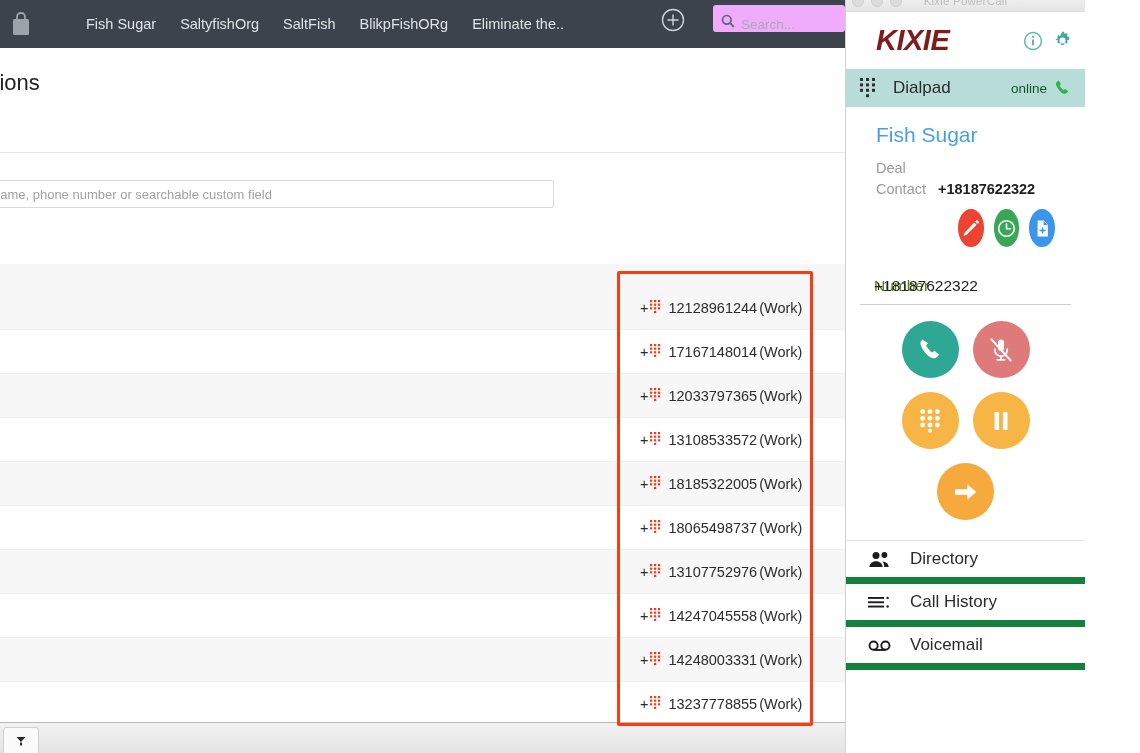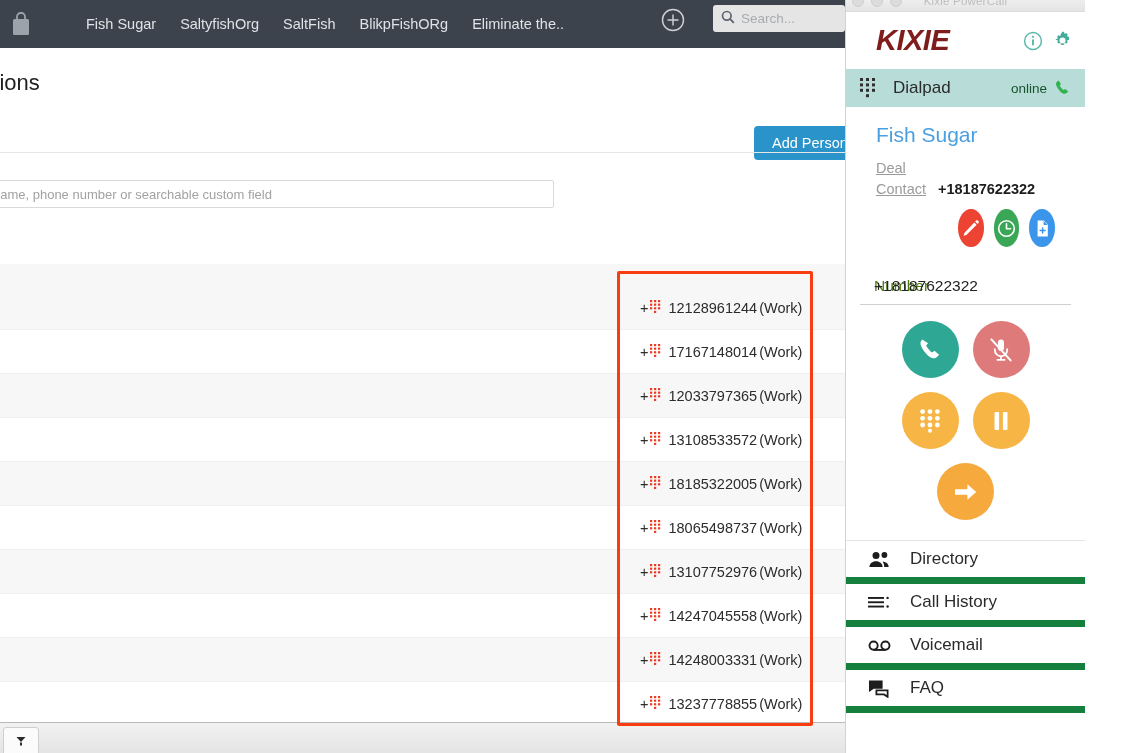--- a/index.html
+++ b/index.html
@@ -30,22 +30,22 @@
   .crm-nav-item {
     color: #dfe2e6; font-size: 14.5px; padding: 6px 12px;
     white-space: nowrap; cursor: pointer;
   }
   .plus-btn {
     position: absolute; left: 660px; top: 7px;
     width: 26px; height: 26px; cursor: pointer;
   }
   .crm-search {
     position: absolute; left: 713px; top: 5px;
-    width: 132px; height: 27px; background: #e5e5e5;
-    border-radius: 3px; display: flex; align-items: center;
+    width: 132px; height: 27px; background: #f0abfc;
+    border-radius: 3px; display: flex; align-items: flex-end;
     padding-left: 8px; overflow: hidden;
   }
   .crm-search .mag { flex: 0 0 auto; margin-right: 6px; }
   .crm-search input {
     border: 0; outline: 0; background: transparent;
     font-family: "Liberation Sans", sans-serif;
     font-size: 13.5px; color: #555; width: 100px;
   }
   .crm-search input::placeholder { color: #a8acb1; }
 
@@ -161,21 +161,21 @@
   .kx-dp-grid { flex: 0 0 auto; margin-right: 16px; line-height: 0; }
   .kx-dp-label { font-size: 17px; color: #2b2b2b; flex: 1 1 auto; }
   .kx-status { font-size: 13.5px; color: #14532d; margin-right: 7px; }
   .kx-status-ico { line-height: 0; }
 
   .kx-contact { padding: 16px 30px 0 30px; }
   .kx-contact-name {
     font-size: 21px; color: #4a9fe0; margin-bottom: 11px; cursor: pointer;
   }
   .kx-kv { display: flex; font-size: 14.5px; line-height: 21px; }
-  .kx-k { color: #9a9a9a; width: 62px; flex: 0 0 auto; text-decoration: underline; }
+  .kx-k { color: #9a9a9a; width: 62px; flex: 0 0 auto; }
   .kx-v { color: #1d1d1d; font-weight: bold; }
   .kx-v.empty { font-weight: normal; }
 
   .kx-actions {
     display: flex; gap: 10px; margin: 9px 0 0 82px;
   }
   .kx-circle {
     width: 38px; height: 38px; border-radius: 50%;
     display: flex; align-items: center; justify-content: center;
     cursor: pointer; line-height: 0;
@@ -259,21 +259,20 @@
             <circle cx="5.8" cy="5.8" r="4.3" fill="none" stroke="#5e656f" stroke-width="1.7"></circle>
             <path d="M9.2 9.2l3.6 3.6" stroke="#5e656f" stroke-width="1.9"></path>
           </svg>
         </span>
         <input type="text" placeholder="Search..." style="">
       </div>
     </div>
 
     <div class="crm-page-head">
       <div class="page-title">Organizations</div>
-      <button class="add-person-btn">Add Person</button>
     </div>
 
     <div class="crm-divider"></div>
 
     <input class="contact-search" type="text" placeholder="Find an organization by typing their name, phone number or searchable custom field" style="">
 
     <div class="crm-table">
       <div class="crm-row crm-row-head"></div>
 
       <div class="crm-row alt">
@@ -714,28 +713,17 @@
       <div class="kx-menu-item">
         <span class="kx-m-ico">
           <svg width="24" height="14" viewBox="0 0 24 14">
             <circle cx="5.6" cy="7.6" r="4.1" fill="none" stroke="#1d1d1d" stroke-width="1.9"></circle>
             <circle cx="17.4" cy="7.6" r="4.1" fill="none" stroke="#1d1d1d" stroke-width="1.9"></circle>
             <rect x="5.6" y="11" width="11.8" height="1.9" fill="#1d1d1d"></rect>
           </svg>
         </span>
         <span class="kx-m-label">Voicemail</span>
       </div>
-      <div class="kx-menu-item">
-        <span class="kx-m-ico">
-          <svg width="23" height="19" viewBox="0 0 23 19">
-              <g fill="#1d1d1d">
-            <path d="M1 1.4h13.6v8.4H5.8L1 13z"></path>
-            <path d="M8.4 11.4h11.2v6.4l-3.6-2.4H8.4z" fill="none" stroke="#1d1d1d" stroke-width="1.8"></path>
-              </g>
-            </svg>
-        </span>
-        <span class="kx-m-label">FAQ</span>
-      </div>
       <div class="kx-menu-tail"></div>
     </div>
   </div>
 
 </div>
 
 </body></html>

